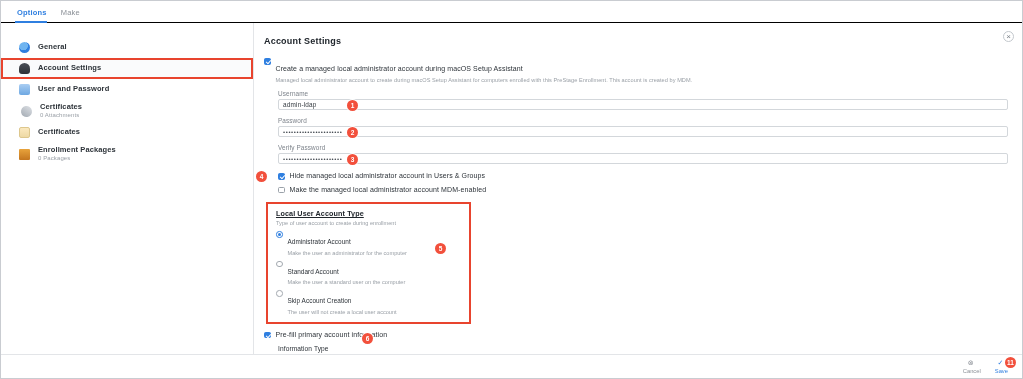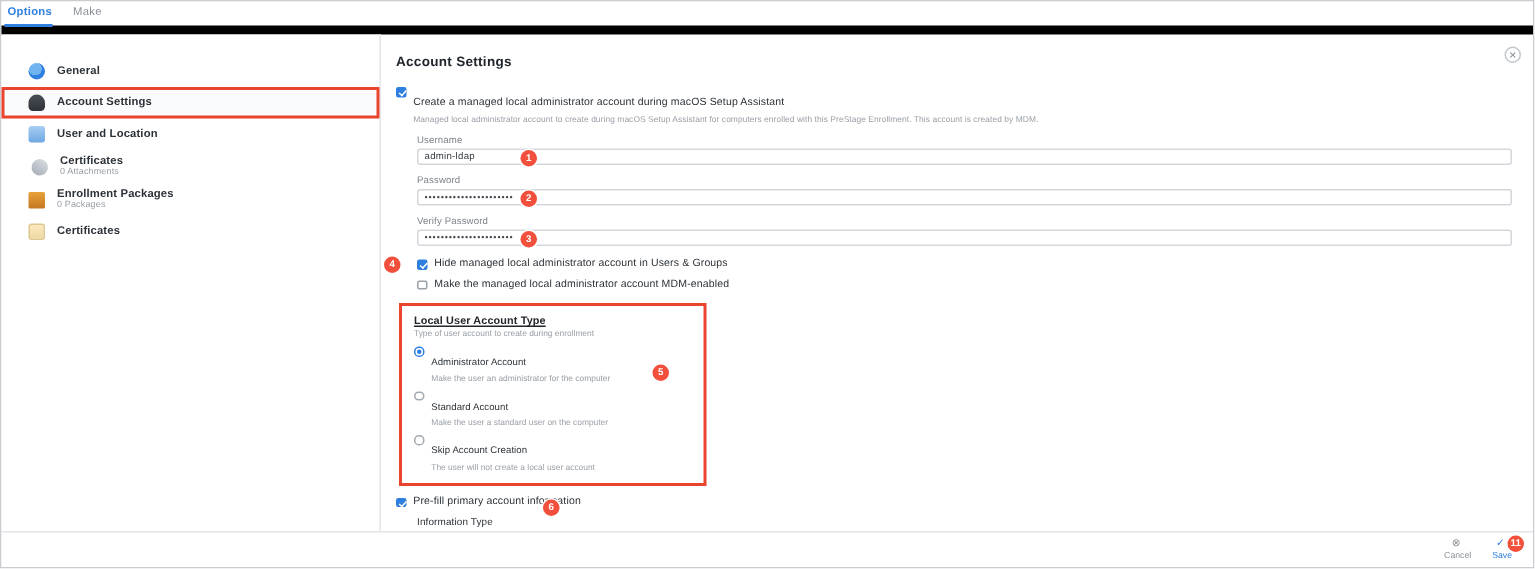--- a/index.html
+++ b/index.html
@@ -14,24 +14,24 @@
     width: 1023px; height: 379px;
     background: #fff;
     border: 1px solid #c9ccd1;
     display: flex;
     flex-direction: column;
   }
 
   
   .tabbar {
     height: 22px;
-    border-bottom: 6px solid #000000;
+    border-bottom: 1px solid #000000;
     display: flex;
     align-items: flex-end;
-    padding-left: 0;
+    padding-left: 12px;
     flex: 0 0 auto;
     background: #fff;
   }
   .tab {
     font-size: 7.5px;
     padding: 0 10px 5px 4px;
     color: #8b9097;
     letter-spacing: .2px;
     position: relative;
     cursor: pointer;
@@ -211,45 +211,45 @@
         <span class="nav-ico ico-account"></span>
         <span class="nav-text">
           <span class="nav-label">Account Settings</span>
         </span>
       </div>
 
 
       <div class="nav-item">
         <span class="nav-ico ico-userloc"></span>
         <span class="nav-text">
-          <span class="nav-label">User and Location</span>
+          <span class="nav-label">User and Password</span>
         </span>
       </div>
 
 
       <div class="nav-item tall">
         <span class="nav-ico ico-attach"></span>
         <span class="nav-text">
           <span class="nav-label">Certificates</span>
           <span class="nav-sub">0 Attachments</span>
         </span>
       </div>
 
+      <div class="nav-item">
+        <span class="nav-ico ico-cert"></span>
+        <span class="nav-text">
+          <span class="nav-label">Certificates</span>
+        </span>
+      </div>
+
       <div class="nav-item tall">
         <span class="nav-ico ico-enroll"></span>
         <span class="nav-text">
           <span class="nav-label">Enrollment Packages</span>
           <span class="nav-sub">0 Packages</span>
-        </span>
-      </div>
-
-      <div class="nav-item">
-        <span class="nav-ico ico-cert"></span>
-        <span class="nav-text">
-          <span class="nav-label">Certificates</span>
         </span>
       </div>
     </div>
 
     <div class="main">
 
       <div class="close-btn">×</div>
 
       <div class="panel-title">Account Settings</div>
 

